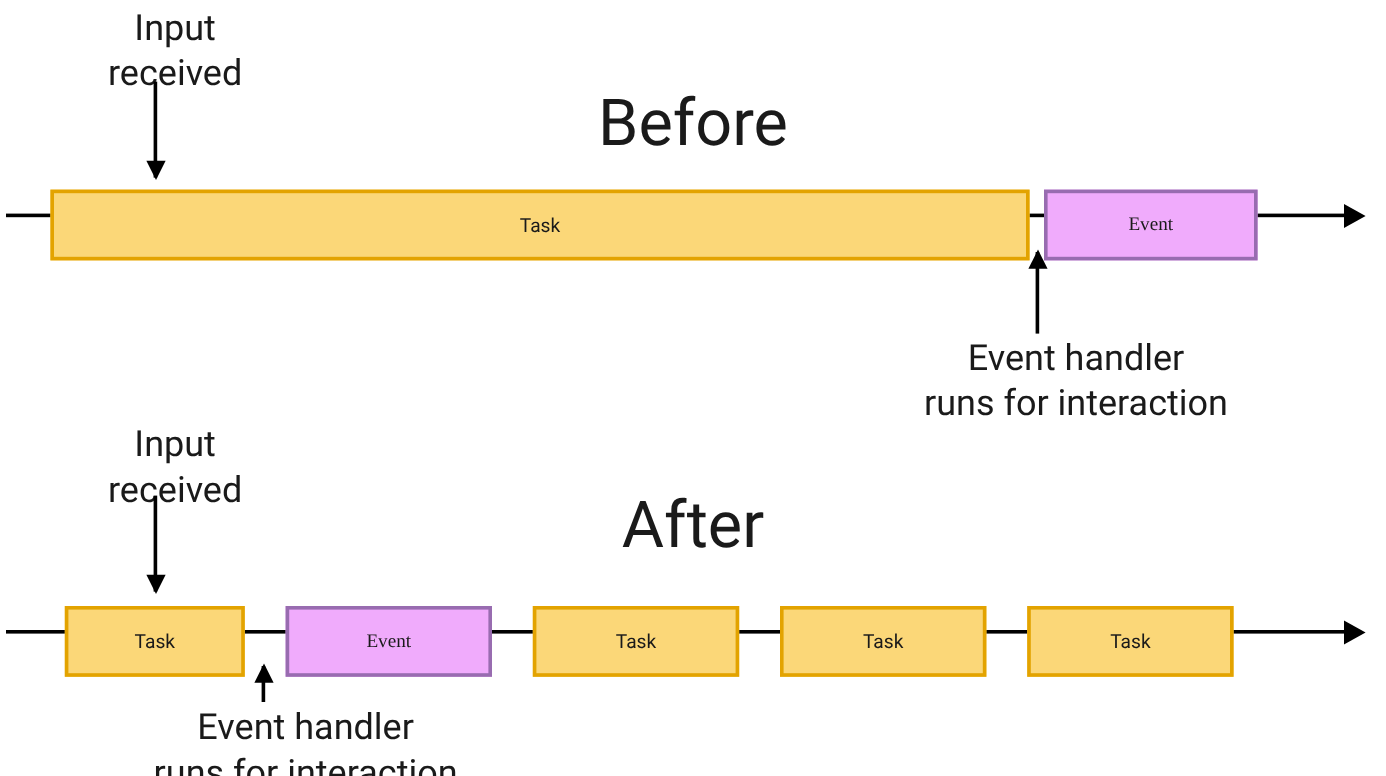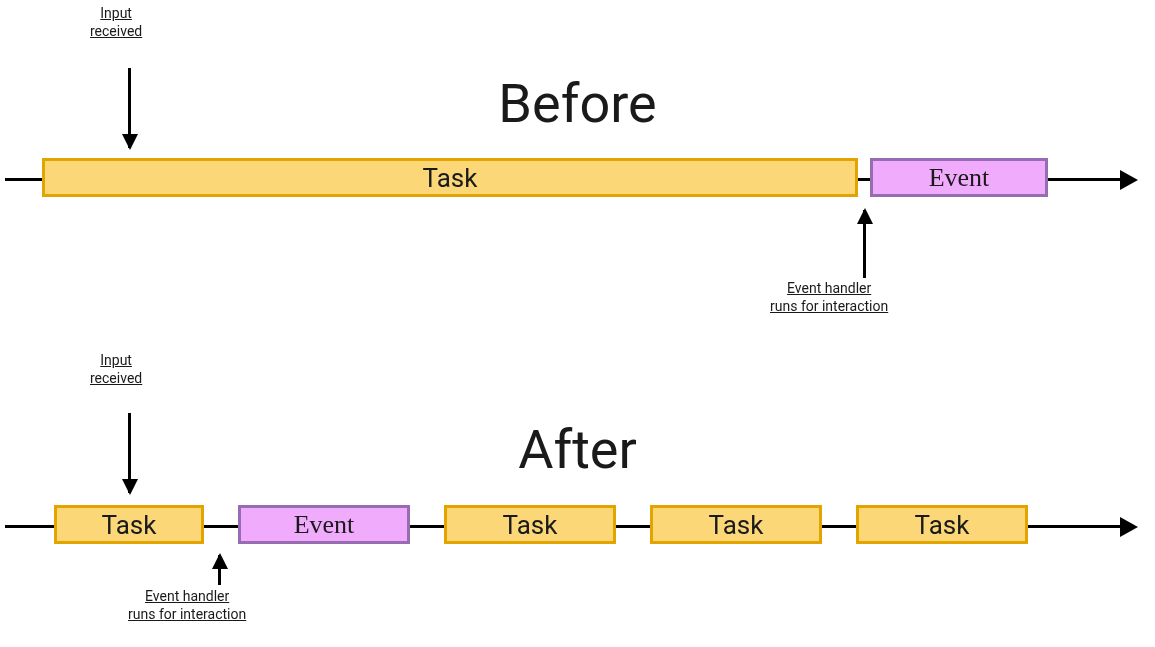--- a/index.html
+++ b/index.html
@@ -27,44 +27,43 @@
       position: absolute;
       width: 0; height: 0;
       border-style: solid;
     }
     .arrowhead.right {
       border-width: 10px 0 10px 18px;
       border-color: transparent transparent transparent #000;
     }
     .block {
       position: absolute;
-      height: 39px;
+      height: 59px;
       border: 3px solid;
       display: flex;
       align-items: center;
       justify-content: center;
-      font-size: 26px;
+      font-size: 16px;
       text-align: right;
     }
     .block.task {
       background: #fbd778;
       border-color: #e3a300;
     }
     .block.event {
       background: #f0abfc;
       border-color: #986cb0;
       font-family: Liberation Serif, serif;
     }
     .ann {
       position: absolute;
-      font-size: 14px;
+      font-size: 30px;
       text-align: center;
       line-height: 1.25;
       white-space: pre;
-      text-decoration: underline;
     }
     .v-arrow {
       position: absolute;
       width: 3px;
       background: #000;
     }
     .v-arrow::after {
       content: "";
       position: absolute;
       width: 0; height: 0;
@@ -95,21 +94,21 @@
 <div class="timeline" style="top:178px; left:5px; width:1115px;"></div>
 <div class="arrowhead right" style="top:170px; left:1120px;"></div>
 
 <div class="block task" style="top:158px; left:42px; width:816px;">Task</div>
 <div class="block event" style="top:158px; left:870px; width:178px;">Event</div>
 
 <div class="v-arrow up" style="top:210px; left:863px; height:68px;"></div>
 <div class="ann" style="top:280px; left:770px;">Event handler
 runs for interaction</div>
 
-<div class="heading" style="top:418px;">After</div>
+<div class="heading" style="top:407px;">After</div>
 
 <div class="ann" style="top:352px; left:90px;">Input
 received</div>
 <div class="v-arrow down" style="top:413px; left:128px; height:80px;"></div>
 
 <div class="timeline" style="top:525px; left:5px; width:1115px;"></div>
 <div class="arrowhead right" style="top:517px; left:1120px;"></div>
 
 <div class="block task" style="top:505px; left:54px; width:150px;">Task</div>
 <div class="block event" style="top:505px; left:238px; width:172px;">Event</div>

